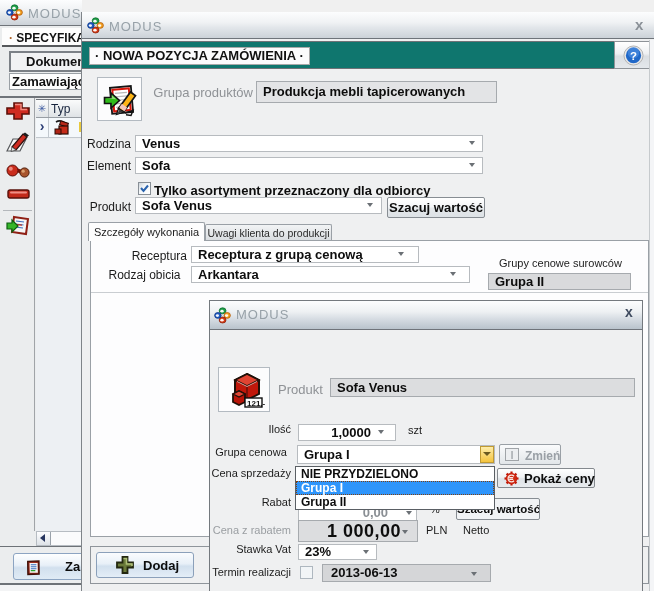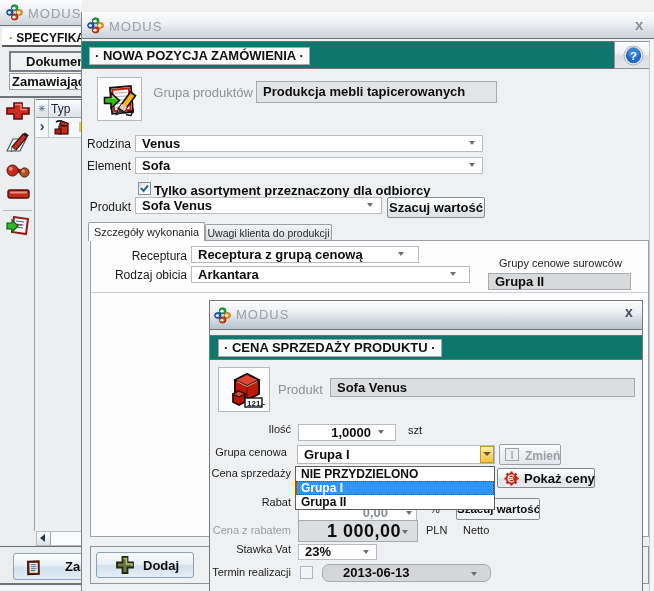--- a/index.html
+++ b/index.html
@@ -185,21 +185,21 @@
   <div class="arr" style="left:285px;top:191px;"></div>
   <div class="btn" style="left:305px;top:185px;width:98px;height:21px;line-height:19px;">Szacuj wartość</div>
 
   <div class="abs" style="left:123px;top:212px;width:127px;height:17px;background:linear-gradient(to bottom,#f2f4f5,#d8dcdf);border:1px solid #9aa0a6;border-bottom:none;border-radius:2px 2px 0 0;font-size:10.5px;color:#2a2a2a;text-align:center;line-height:16px;white-space:nowrap;">Uwagi klienta do produkcji</div>
   <div class="abs" style="left:6px;top:210px;width:117px;height:19px;background:#fdfdfd;border:1px solid #9aa0a6;border-bottom:none;border-radius:2px 2px 0 0;font-size:11px;color:#1c1c1c;text-align:center;line-height:18px;z-index:2;">Szczegóły wykonania</div>
   <div class="abs" style="left:8px;top:228px;width:559px;height:297px;background:#fdfdfe;border:1px solid #9aa0a6;z-index:1;"></div>
 
   <div class="lbl" style="left:20px;top:237px;width:85px;text-align:right;z-index:2;">Receptura</div>
   <div class="fld" style="left:109px;top:234px;width:228px;height:17px;line-height:15px;padding-left:6px;z-index:2;">Receptura z grupą cenową</div>
   <div class="arr" style="left:316px;top:240px;z-index:2;"></div>
-  <div class="lbl" style="left:20px;top:256px;width:85px;text-align:right;z-index:2;">Rodzaj obicia</div>
+  <div class="lbl" style="left:20px;top:256px;width:85px;text-align:center;z-index:2;">Rodzaj obicia</div>
   <div class="fld" style="left:109px;top:254px;width:279px;height:17px;line-height:15px;padding-left:6px;z-index:2;">Arkantara</div>
   <div class="arr" style="left:368px;top:260px;z-index:2;"></div>
   <div class="lbl3" style="left:417px;top:245px;z-index:2;">Grupy cenowe surowców</div>
   <div class="gfld" style="left:406px;top:261px;width:143px;height:17px;line-height:15px;padding-left:6px;z-index:2;background:#d9dadc;">Grupa II</div>
   <div class="abs" style="left:9px;top:280px;width:557px;height:1px;background:#c9cdd1;z-index:2;"></div>
 
   <div class="abs" style="left:8px;top:534px;width:559px;height:38px;border:1px solid #8f959b;background:#eff0f1;"></div>
   <div class="abs" style="left:14px;top:540px;width:98px;height:26px;border:1px solid #8ba0ba;border-radius:3px;background:linear-gradient(to bottom,#fafcfe,#e8f0f8 45%,#d2e0ee 55%,#e4eef7);z-index:2;">
     <svg class="abs" style="left:18px;top:2px;" width="20" height="20" viewBox="0 0 20 20">
       <path d="M7.5 2 h5 v5.5 H18 v5 h-5.5 V18 h-5 v-5.5 H2 v-5 h5.5 z" fill="#6a7a3a" stroke="#23270f" stroke-width="1.8"></path>
@@ -220,23 +220,20 @@
       <ellipse cx="3.9" cy="8.4" rx="3.3" ry="2.9" fill="#1f5ac2" stroke="#123a86" stroke-width="0.8"></ellipse>
       <ellipse cx="8.0" cy="4.2" rx="1.7" ry="1.4" fill="#fff" opacity="0.95"></ellipse>
       <ellipse cx="12.6" cy="8.6" rx="1.6" ry="1.3" fill="#fff" opacity="0.95"></ellipse>
       <ellipse cx="8.0" cy="13.2" rx="1.7" ry="1.4" fill="#fff" opacity="0.95"></ellipse>
       <ellipse cx="3.4" cy="8.6" rx="1.6" ry="1.3" fill="#fff" opacity="0.95"></ellipse>
     </svg>
     <div class="abs ttxt" style="left:26px;top:6px;">MODUS</div>
     <div class="abs" style="left:415px;top:3px;font-size:14px;font-weight:bold;color:#3e4a5e;">x</div>
   </div>
 
-  <div class="abs hband" style="left:0;top:34px;width:432px;height:25px;">
-    <div class="abs hbox" style="left:8px;top:3px;">· CENA SPRZEDAŻY PRODUKTU ·</div>
-  </div>
 
   <div class="ibox" style="left:8px;top:66px;width:52px;height:45px;">
     <svg class="abs" style="left:6px;top:2px;" width="40" height="40" viewBox="0 0 40 40">
       <path d="M22 4 L34 10 L34 24 L22 30 L10 24 L10 10 Z" fill="#c0170a" stroke="#201008" stroke-width="2"></path>
       <path d="M22 4 L34 10 L22 16 L10 10 Z" fill="#e04432" stroke="#201008" stroke-width="1.6"></path>
       <path d="M22 16 L22 30" stroke="#601008" stroke-width="1.4"></path>
       <path d="M12 11.5 L22 16.5 L32 11.5" fill="none" stroke="#f0a098" stroke-width="1"></path>
       <path d="M8 24 L14 21 L20 24 L20 32 L14 35 L8 32 Z" fill="#b81408" stroke="#201008" stroke-width="1.8"></path>
       <path d="M8 24 L14 21 L20 24 L14 27 Z" fill="#e04432" stroke="#201008" stroke-width="1.2"></path>
       <rect x="20" y="28" width="17" height="9" fill="#fdfdfd" stroke="#101010" stroke-width="1.4"></rect>
@@ -306,15 +303,15 @@
   <div class="arr" style="left:192px;top:229px;border-left-width:3.5px;border-right-width:3.5px;"></div>
   <div class="lbl3" style="left:216px;top:223px;">PLN</div>
   <div class="lbl3" style="left:253px;top:223px;">Netto</div>
 
   <div class="lbl3" style="left:1px;top:242px;width:80px;text-align:right;">Stawka Vat</div>
   <div class="fld" style="left:88px;top:243px;width:79px;height:16px;line-height:14px;padding-left:6px;">23%</div>
   <div class="arr" style="left:153px;top:249px;"></div>
 
   <div class="lbl3" style="left:1px;top:265px;width:80px;text-align:right;">Termin realizacji</div>
   <div class="abs" style="left:90px;top:265px;width:13px;height:13px;border:1px solid #aeb7bf;background:#f2f5f7;"></div>
-  <div class="gfld" style="left:112px;top:263px;width:169px;height:18px;line-height:16px;padding-left:20px;background:#d5d6d8;border-radius:7px;">2013-06-13</div>
+  <div class="gfld" style="left:112px;top:263px;width:169px;height:18px;line-height:16px;padding-left:8px;background:#d5d6d8;">2013-06-13</div>
   <div class="arr" style="left:261px;top:271px;"></div>
 </div>
 
 </body></html>

